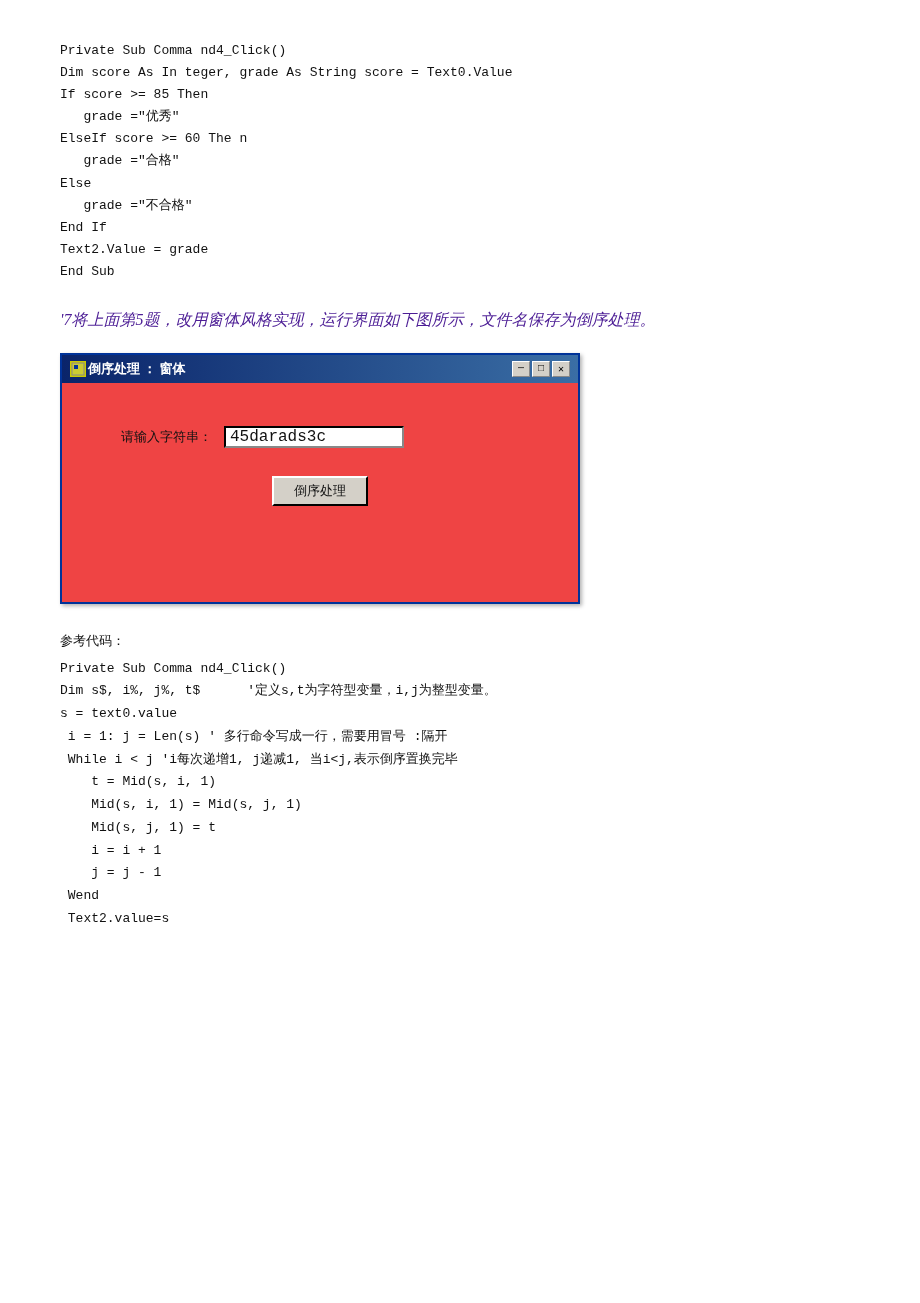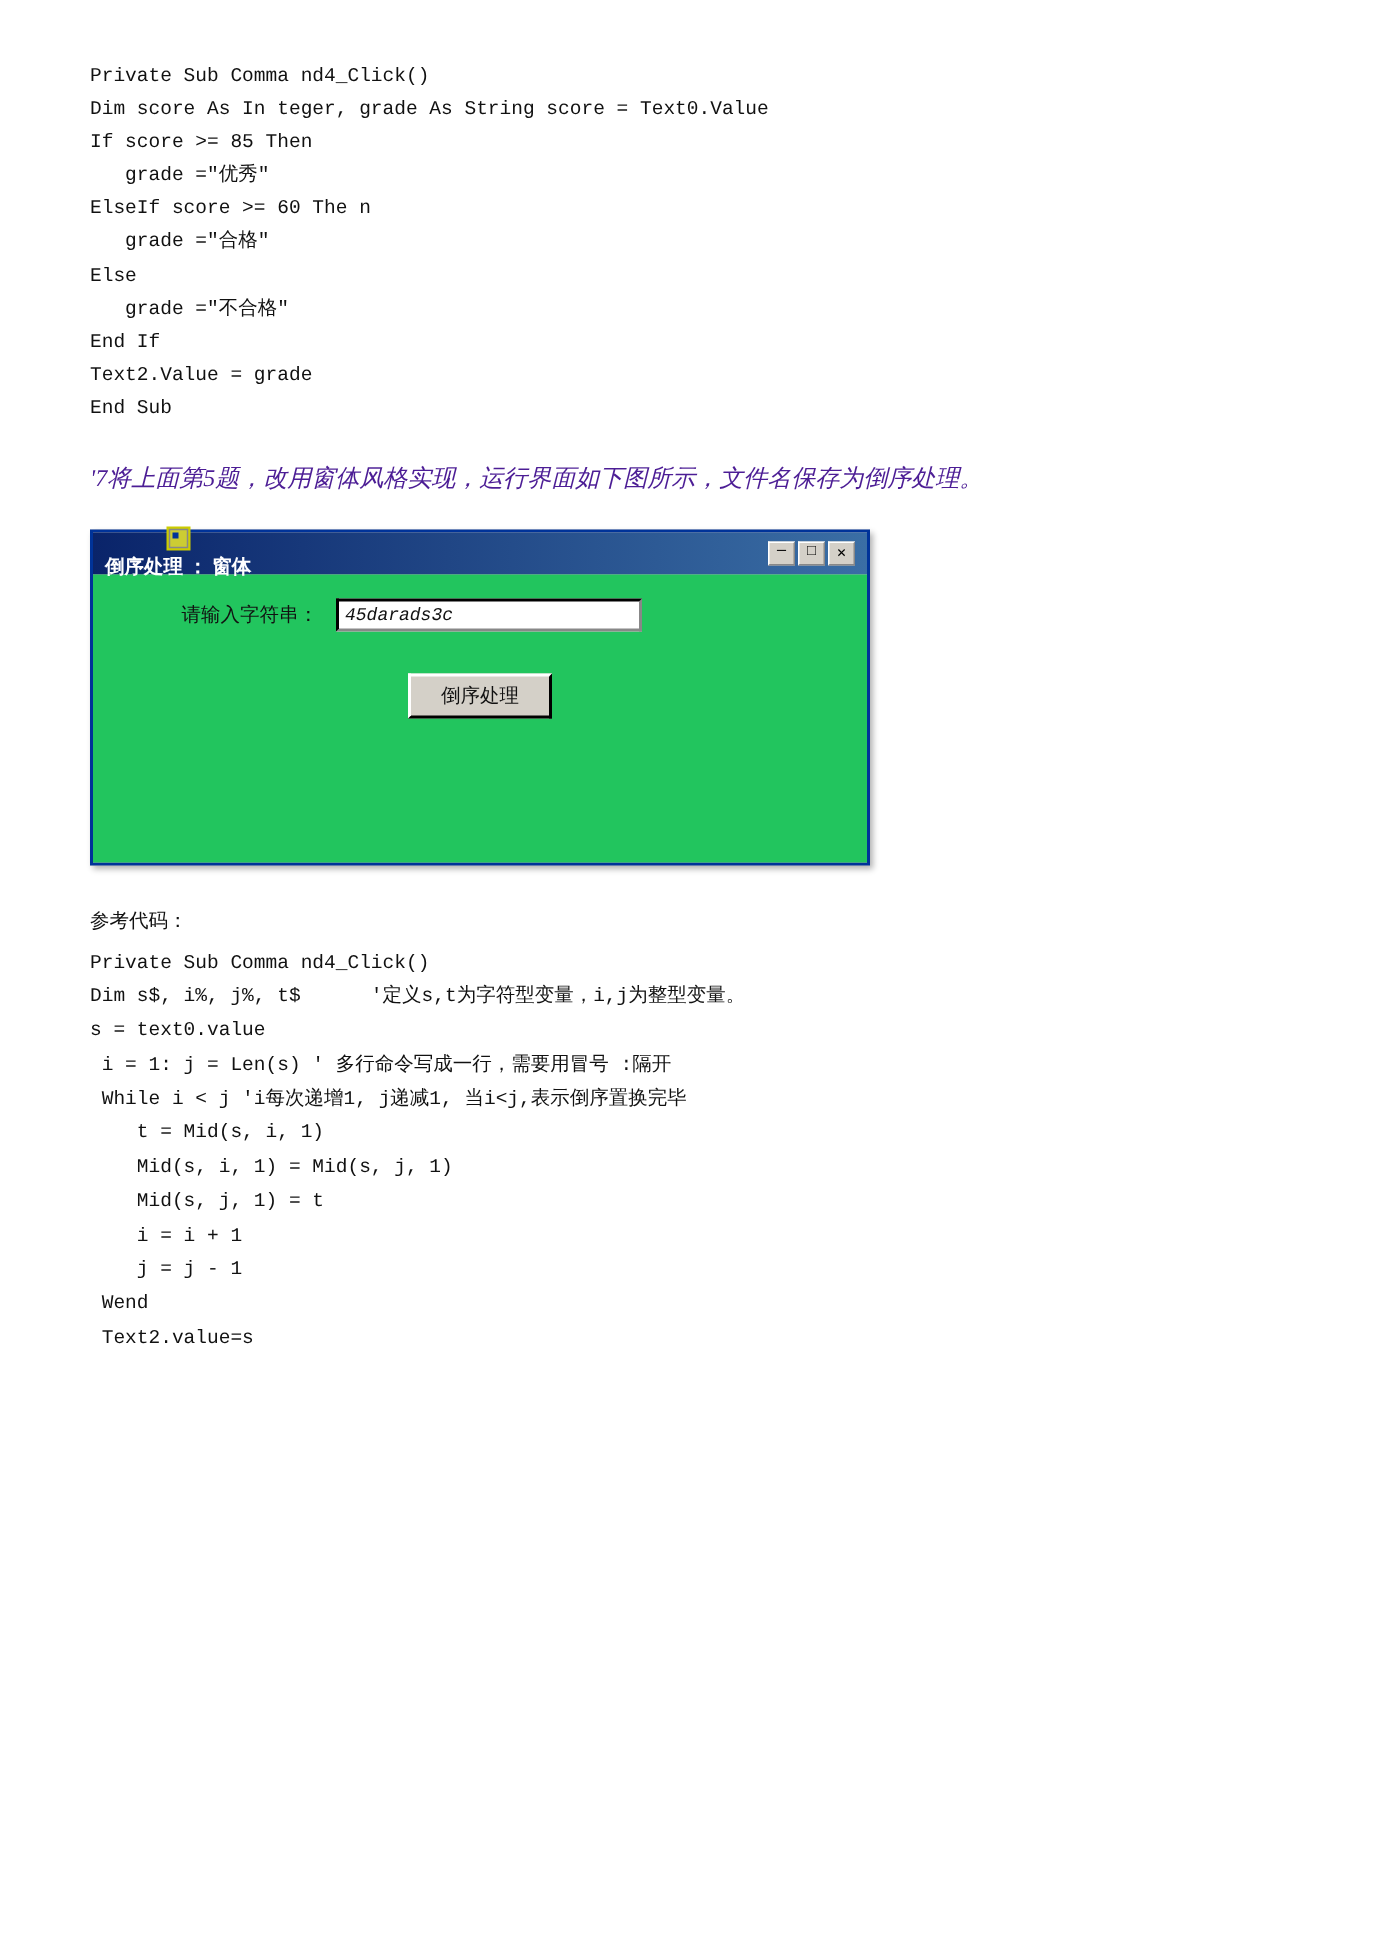--- a/index.html
+++ b/index.html
@@ -50,21 +50,20 @@
       display: flex;
       align-items: center;
       justify-content: space-between;
       height: 28px;
     }
 
     .titlebar-left {
       display: flex;
       align-items: center;
       gap: 2px;
-      flex-direction: column;
     }
 
     .titlebar-icon {
       width: 16px;
       height: 16px;
       background: #cccc00;
       display: inline-block;
       font-size: 10px;
       display: flex;
       align-items: center;
@@ -86,51 +85,50 @@
       display: flex;
       align-items: center;
       justify-content: center;
       font-size: 10px;
       cursor: pointer;
       color: #000;
       font-family: 'Courier New', monospace;
     }
 
     .window-body {
-      background: #22c55e;
-      padding: 16px 40px 36px 40px;
+      background: #ef4444;
+      padding: 43px 40px 36px 40px;
     }
 
     .form-row {
       display: flex;
       align-items: center;
       margin-bottom: 18px;
     }
 
     .form-label {
       font-family: SimSun, '宋体', serif;
       font-size: 13px;
       color: #111;
       width: 110px;
       text-align: right;
       margin-right: 12px;
     }
 
     .form-input {
-      width: 204px;
+      width: 180px;
       height: 22px;
       background: white;
       border: 2px inset #888;
       border-top-color: #555;
       border-left-color: #555;
       font-family: 'Courier New', monospace;
-      font-size: 12px;
+      font-size: 16px;
       padding: 2px 4px;
       color: #111;
-      font-style: italic;
     }
 
     .button-row {
       display: flex;
       justify-content: center;
       margin-top: 28px;
     }
 
     .win-button {
       background: #d4d0c8;

